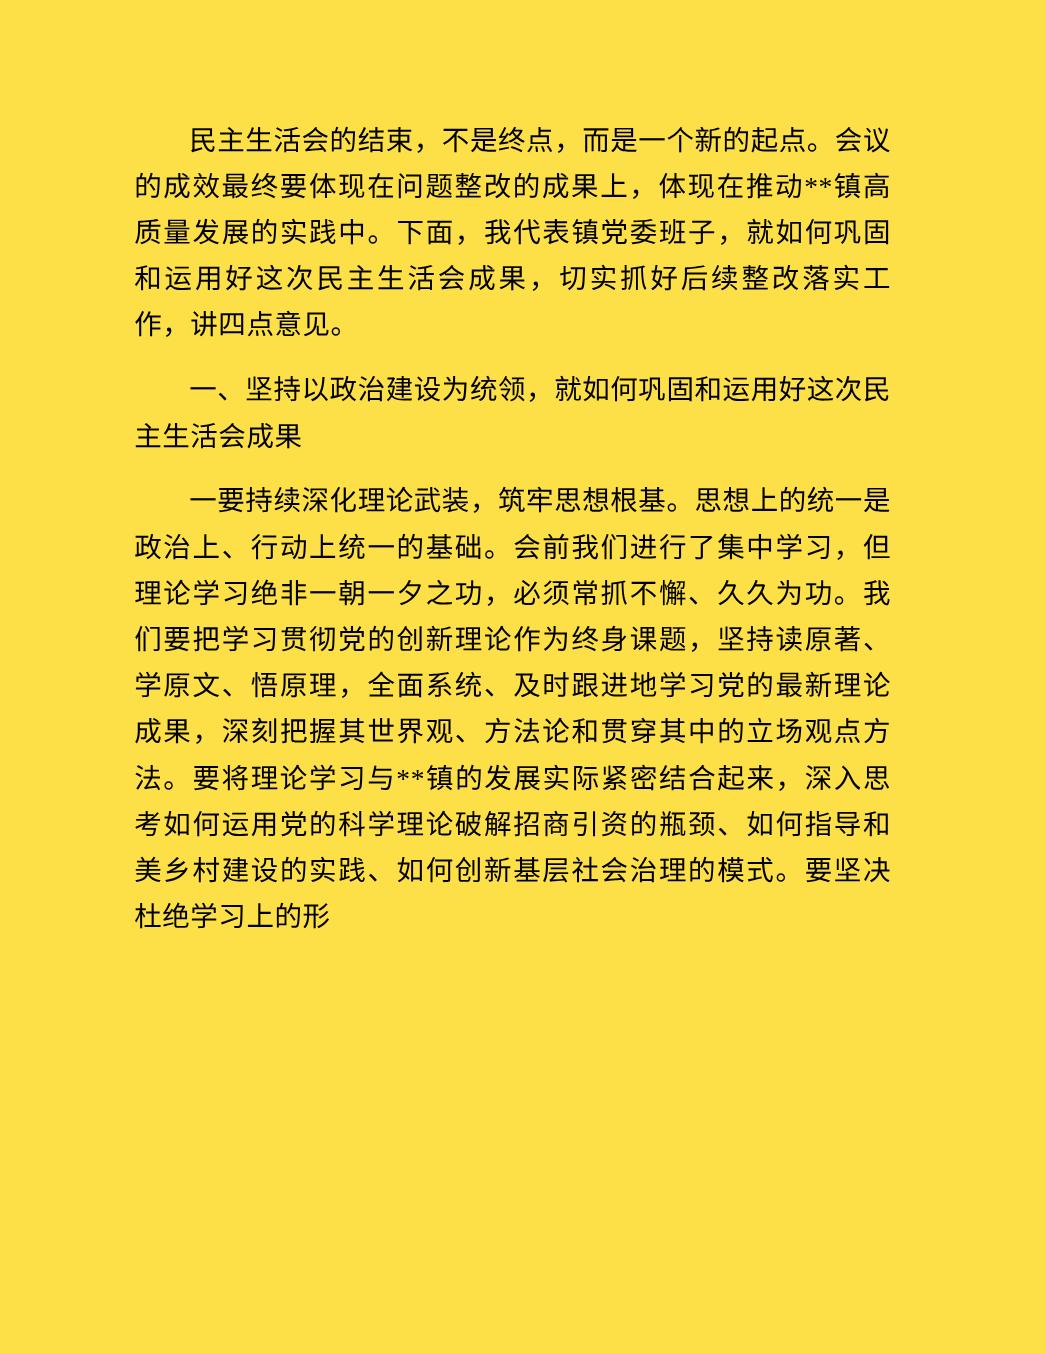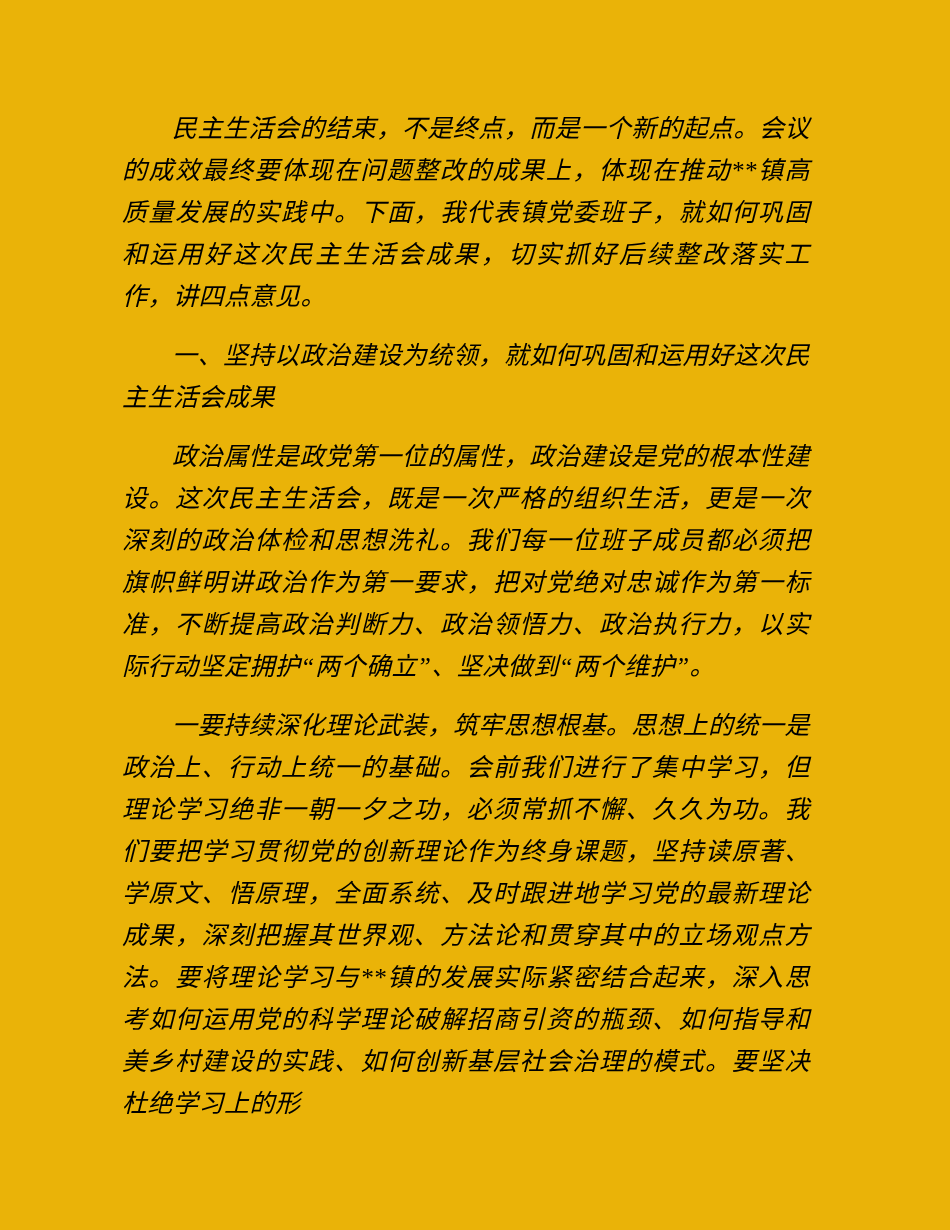--- a/index.html
+++ b/index.html
@@ -10,23 +10,22 @@
   body {
     width: 950px;
     height: 1230px;
     font-family: "Liberation Serif", "DejaVu Serif", serif;
     color: #000000;
   }
   .page {
     position: relative;
     width: 950px;
     height: 1230px;
-    background: #eab308;
+    background: #fde047;
     overflow: hidden;
-    font-style: italic;
   }
   .content {
     position: absolute;
     top: 108px;
     left: 122px;
     width: 688px;
   }
   .para {
     margin: 0 0 17px 0;
     padding: 0;
@@ -45,16 +44,15 @@
     font-weight: 400;
   }
 </style>
 </head>
 <body>
 
 <div class="page">
   <div class="content">
     <p class="para">民主生活会的结束，不是终点，而是一个新的起点。会议的成效最终要体现在问题整改的成果上，体现在推动**镇高质量发展的实践中。下面，我代表镇党委班子，就如何巩固和运用好这次民主生活会成果，切实抓好后续整改落实工作，讲四点意见。</p>
     <h2 class="para">一、坚持以政治建设为统领，就如何巩固和运用好这次民主生活会成果</h2>
-    <p class="para">政治属性是政党第一位的属性，政治建设是党的根本性建设。这次民主生活会，既是一次严格的组织生活，更是一次深刻的政治体检和思想洗礼。我们每一位班子成员都必须把旗帜鲜明讲政治作为第一要求，把对党绝对忠诚作为第一标准，不断提高政治判断力、政治领悟力、政治执行力，以实际行动坚定拥护“两个确立”、坚决做到“两个维护”。</p>
     <p class="para">一要持续深化理论武装，筑牢思想根基。思想上的统一是政治上、行动上统一的基础。会前我们进行了集中学习，但理论学习绝非一朝一夕之功，必须常抓不懈、久久为功。我们要把学习贯彻党的创新理论作为终身课题，坚持读原著、学原文、悟原理，全面系统、及时跟进地学习党的最新理论成果，深刻把握其世界观、方法论和贯穿其中的立场观点方法。要将理论学习与**镇的发展实际紧密结合起来，深入思考如何运用党的科学理论破解招商引资的瓶颈、如何指导和美乡村建设的实践、如何创新基层社会治理的模式。要坚决杜绝学习上的形</p>
   </div>
 </div>
 
 </body></html>

